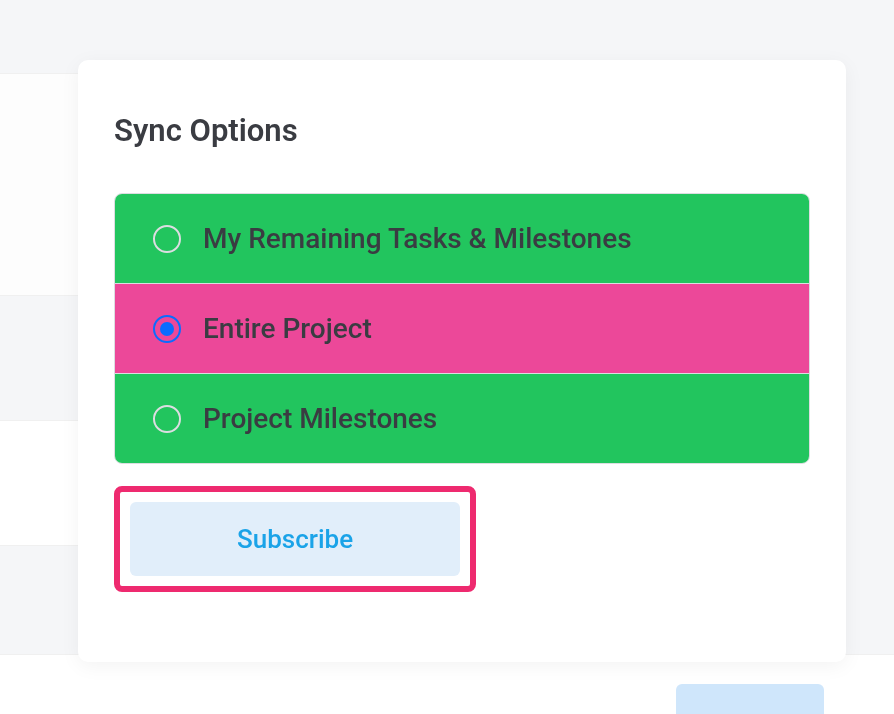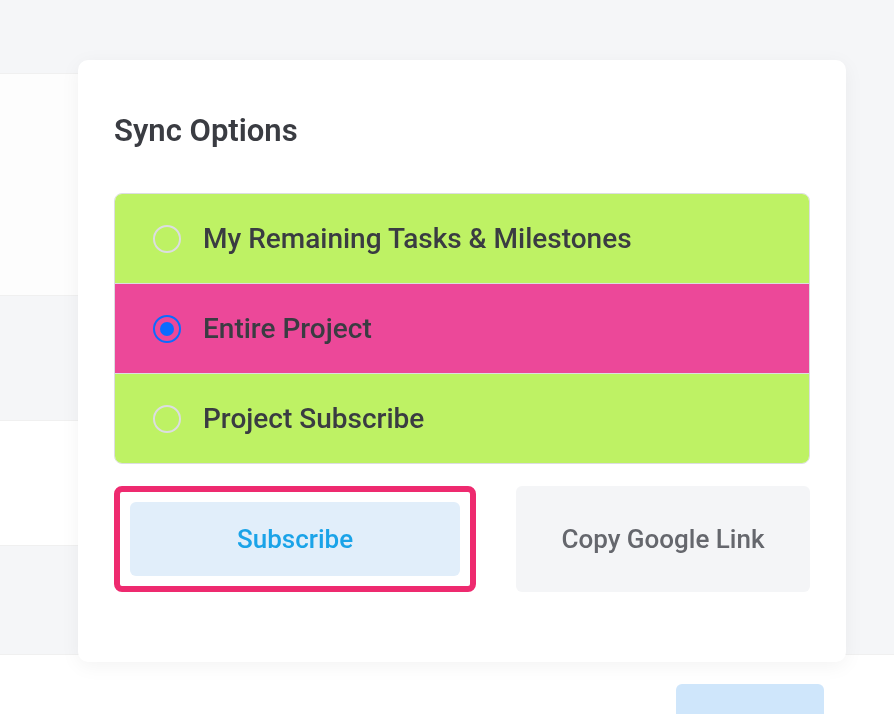--- a/index.html
+++ b/index.html
@@ -83,21 +83,21 @@
       border-radius: 8px;
       overflow: hidden;
       margin-bottom: 22px;
     }
     
     .option-row {
       display: flex;
       align-items: center;
       padding: 28px 38px;
       cursor: pointer;
-      background: #bef264;
+      background: #22c55e;
       border-bottom: 1px solid #dcdde1;
     }
     
     .option-row:last-child {
       border-bottom: none;
     }
     
     .option-row.selected {
       background: #ec4899;
     }
@@ -196,25 +196,24 @@
       <span class="radio-circle checked">
         <span class="radio-dot"></span>
       </span>
       <span class="option-label">Entire Project</span>
     </div>
 
     <div class="option-row">
       <span class="radio-circle">
         
       </span>
-      <span class="option-label">Project Subscribe</span>
+      <span class="option-label">Project Milestones</span>
     </div>
 
   </div>
 
   <div class="actions-row">
     <div class="highlight-box">
       <button class="btn btn-subscribe">Subscribe</button>
     </div>
-    <button class="btn btn-copy">Copy Google Link</button>
   </div>
 
 </div>
 
 </body></html>

